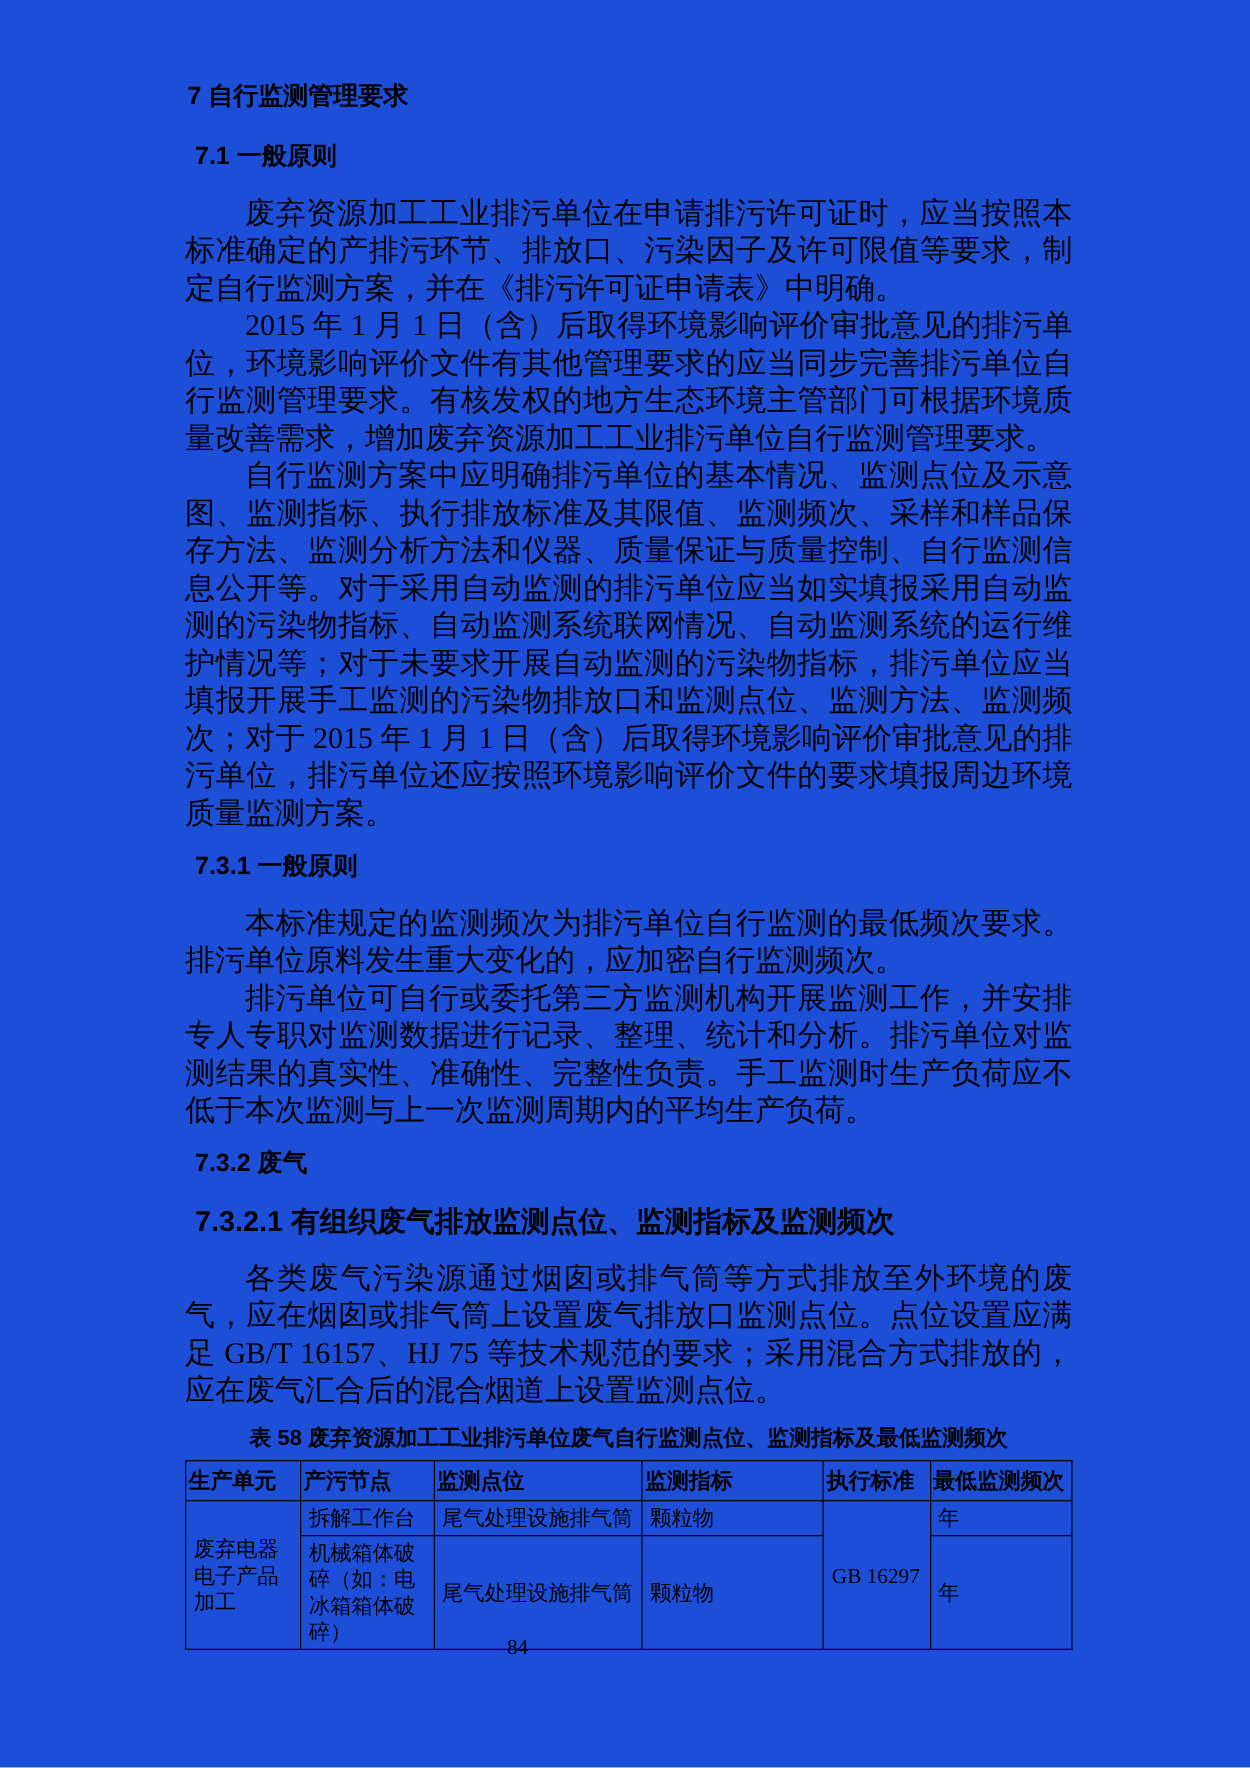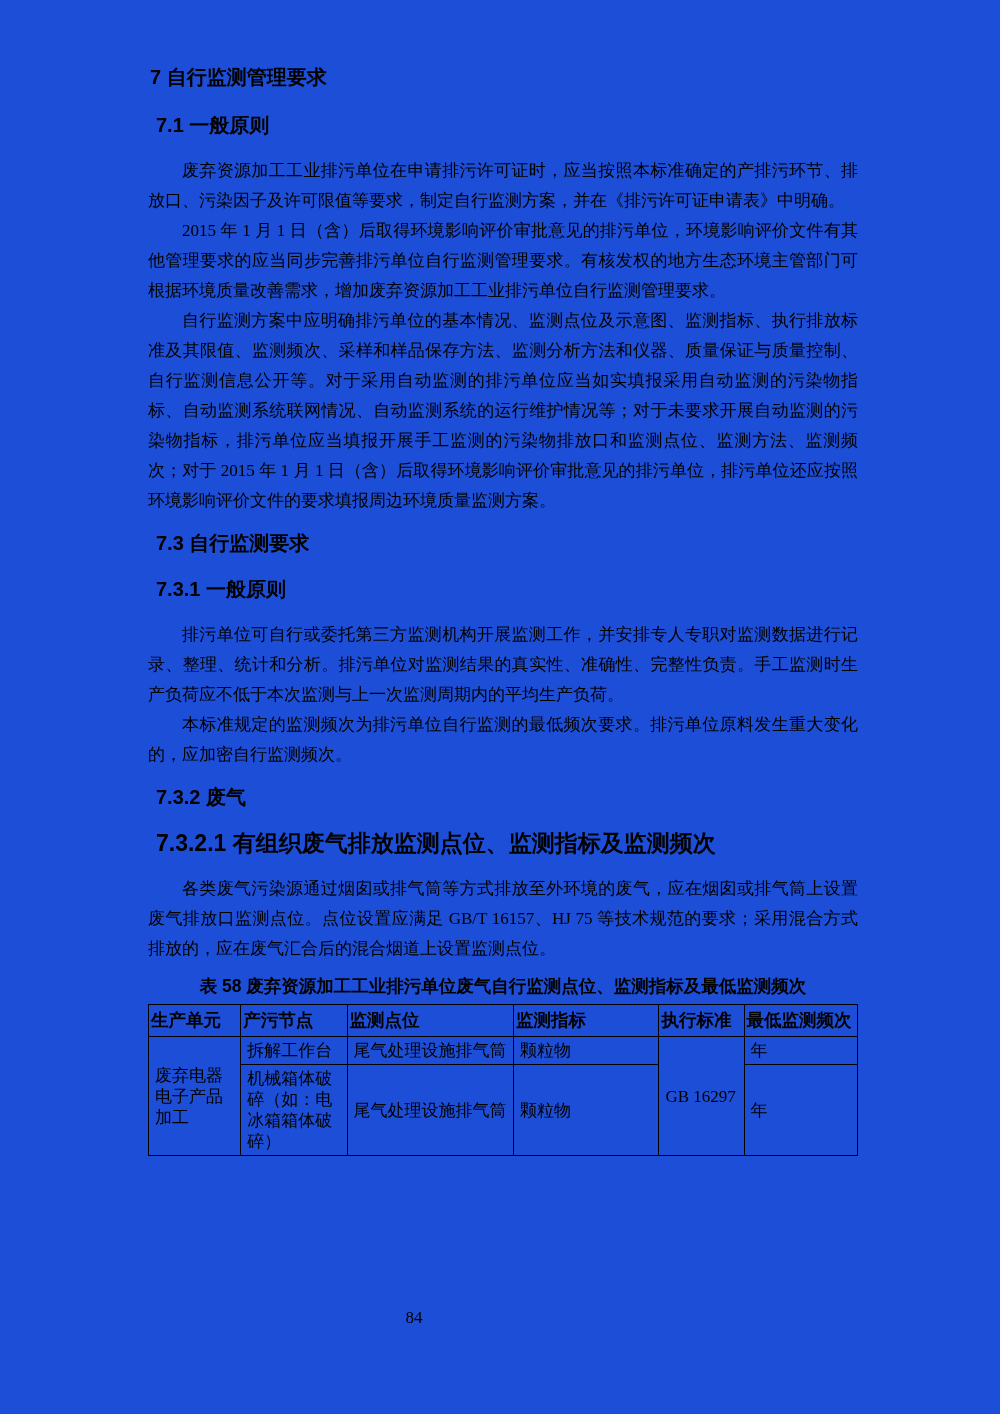--- a/index.html
+++ b/index.html
@@ -32,21 +32,21 @@
     line-height: 30px;
     margin: 0;
     white-space: pre-wrap;
   }
   .h1 { margin: 0 0 18px 2px; }
   .h2 { margin: 12px 0 16px 8px; }
   .h3 { margin: 12px 0 16px 8px; }
   .h4 { margin: 12px 0 16px 8px; font-size: 23px; }
   .body-para {
     margin: 0;
-    font-size: 17px;
+    font-size: 24px;
     line-height: 30px;
     text-align: justify;
     text-indent: 2em;
     font-family: "Liberation Serif", "DejaVu Serif", serif;
   }
   .table-caption {
     margin: 10px 0 6px 0;
     text-align: center;
     font-family: "Liberation Sans", "DejaVu Sans", sans-serif;
     font-weight: bold;
@@ -96,25 +96,24 @@
   <div class="content">
 
     <h1 class="h1">7 自行监测管理要求</h1>
 
     <h2 class="h2">7.1 一般原则</h2>
     <p class="body-para">废弃资源加工工业排污单位在申请排污许可证时，应当按照本标准确定的产排污环节、排放口、污染因子及许可限值等要求，制定自行监测方案，并在《排污许可证申请表》中明确。</p>
     <p class="body-para">2015 年 1 月 1 日（含）后取得环境影响评价审批意见的排污单位，环境影响评价文件有其他管理要求的应当同步完善排污单位自行监测管理要求。有核发权的地方生态环境主管部门可根据环境质量改善需求，增加废弃资源加工工业排污单位自行监测管理要求。</p>
 
     <p class="body-para">自行监测方案中应明确排污单位的基本情况、监测点位及示意图、监测指标、执行排放标准及其限值、监测频次、采样和样品保存方法、监测分析方法和仪器、质量保证与质量控制、自行监测信息公开等。对于采用自动监测的排污单位应当如实填报采用自动监测的污染物指标、自动监测系统联网情况、自动监测系统的运行维护情况等；对于未要求开展自动监测的污染物指标，排污单位应当填报开展手工监测的污染物排放口和监测点位、监测方法、监测频次；对于 2015 年 1 月 1 日（含）后取得环境影响评价审批意见的排污单位，排污单位还应按照环境影响评价文件的要求填报周边环境质量监测方案。</p>
 
-    <h2 class="h2">7.3 自行监测要求</h2>
 
     <h3 class="h3">7.3.1 一般原则</h3>
+    <p class="body-para">本标准规定的监测频次为排污单位自行监测的最低频次要求。排污单位原料发生重大变化的，应加密自行监测频次。</p>
     <p class="body-para">排污单位可自行或委托第三方监测机构开展监测工作，并安排专人专职对监测数据进行记录、整理、统计和分析。排污单位对监测结果的真实性、准确性、完整性负责。手工监测时生产负荷应不低于本次监测与上一次监测周期内的平均生产负荷。</p>
-    <p class="body-para">本标准规定的监测频次为排污单位自行监测的最低频次要求。排污单位原料发生重大变化的，应加密自行监测频次。</p>
 
     <h3 class="h3">7.3.2 废气</h3>
 
     <h4 class="h4">7.3.2.1 有组织废气排放监测点位、监测指标及监测频次</h4>
     <p class="body-para">各类废气污染源通过烟囱或排气筒等方式排放至外环境的废气，应在烟囱或排气筒上设置废气排放口监测点位。点位设置应满足 GB/T 16157、HJ 75 等技术规范的要求；采用混合方式排放的，应在废气汇合后的混合烟道上设置监测点位。</p>
 
     <div class="table-caption">表 58 废弃资源加工工业排污单位废气自行监测点位、监测指标及最低监测频次</div>
 
     <table class="data-table">
       <colgroup>

